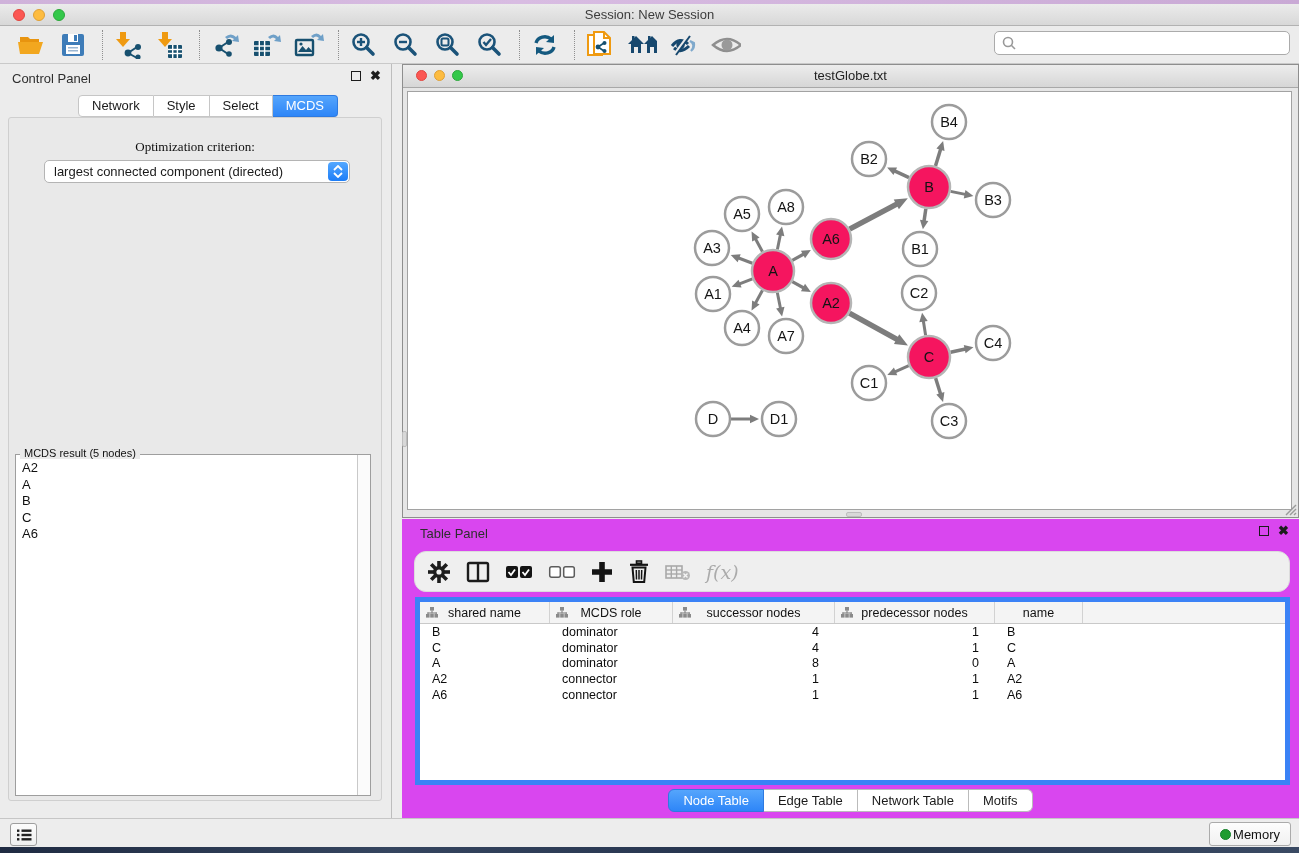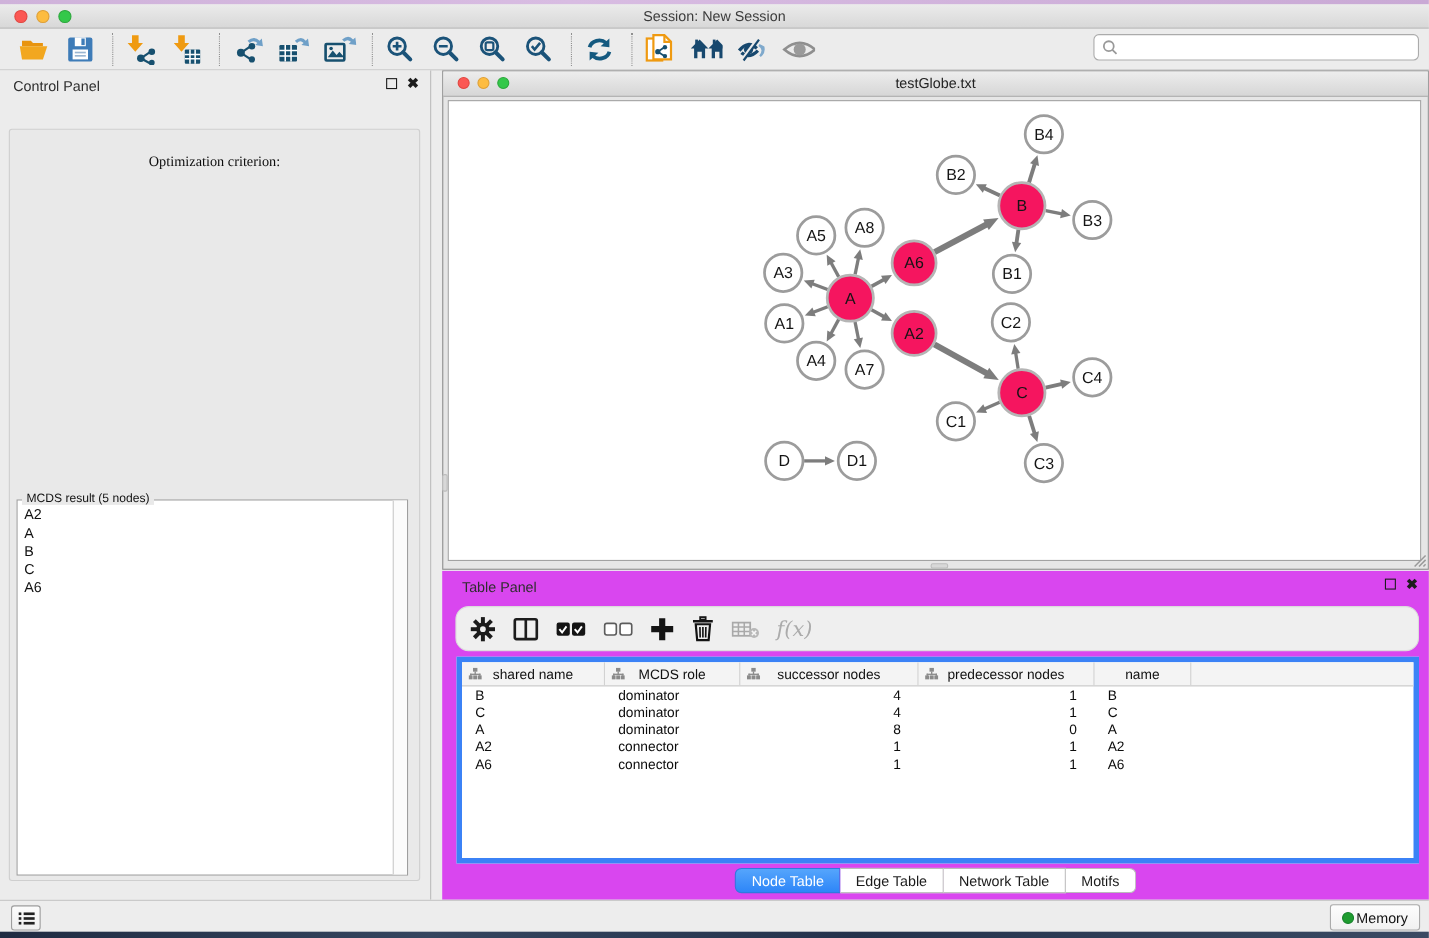--- a/index.html
+++ b/index.html
@@ -280,22 +280,39 @@
     <input value="" style="">
   </span>
 </div>
 
 <div class="control-panel">
   <div class="panel-title">Control Panel</div>
   <div class="panel-btns">
     <span class="float-ico"></span>
     <span class="close-ico">✖</span>
   </div>
+  <div class="cp-tabs" id="cp-tabs">
+      <div class="cp-tab">Network</div>
+      <div class="cp-tab">Style</div>
+      <div class="cp-tab">Select</div>
+      <div class="cp-tab active">MCDS</div>
+    </div>
   <div class="cp-content">
     <div class="opt-label">Optimization criterion:</div>
+    <div class="criterion">
+      <span>largest connected component (directed)</span>
+      <span class="stepper">
+        <svg width="10" height="6">
+            <path d="M1 5 L5 1 L9 5" fill="none" stroke="#fff" stroke-width="1.8"></path>
+          </svg>
+        <svg width="10" height="6">
+            <path d="M1 1 L5 5 L9 1" fill="none" stroke="#fff" stroke-width="1.8"></path>
+          </svg>
+      </span>
+    </div>
     <div class="result-fieldset">
       <span class="result-legend">MCDS result (5 nodes)</span>
       <div class="result-list" id="result-list">
           <div class="result-item">A2</div>
           <div class="result-item">A</div>
           <div class="result-item">B</div>
           <div class="result-item">C</div>
           <div class="result-item">A6</div>
         </div>
       <div class="result-scroll"></div>

